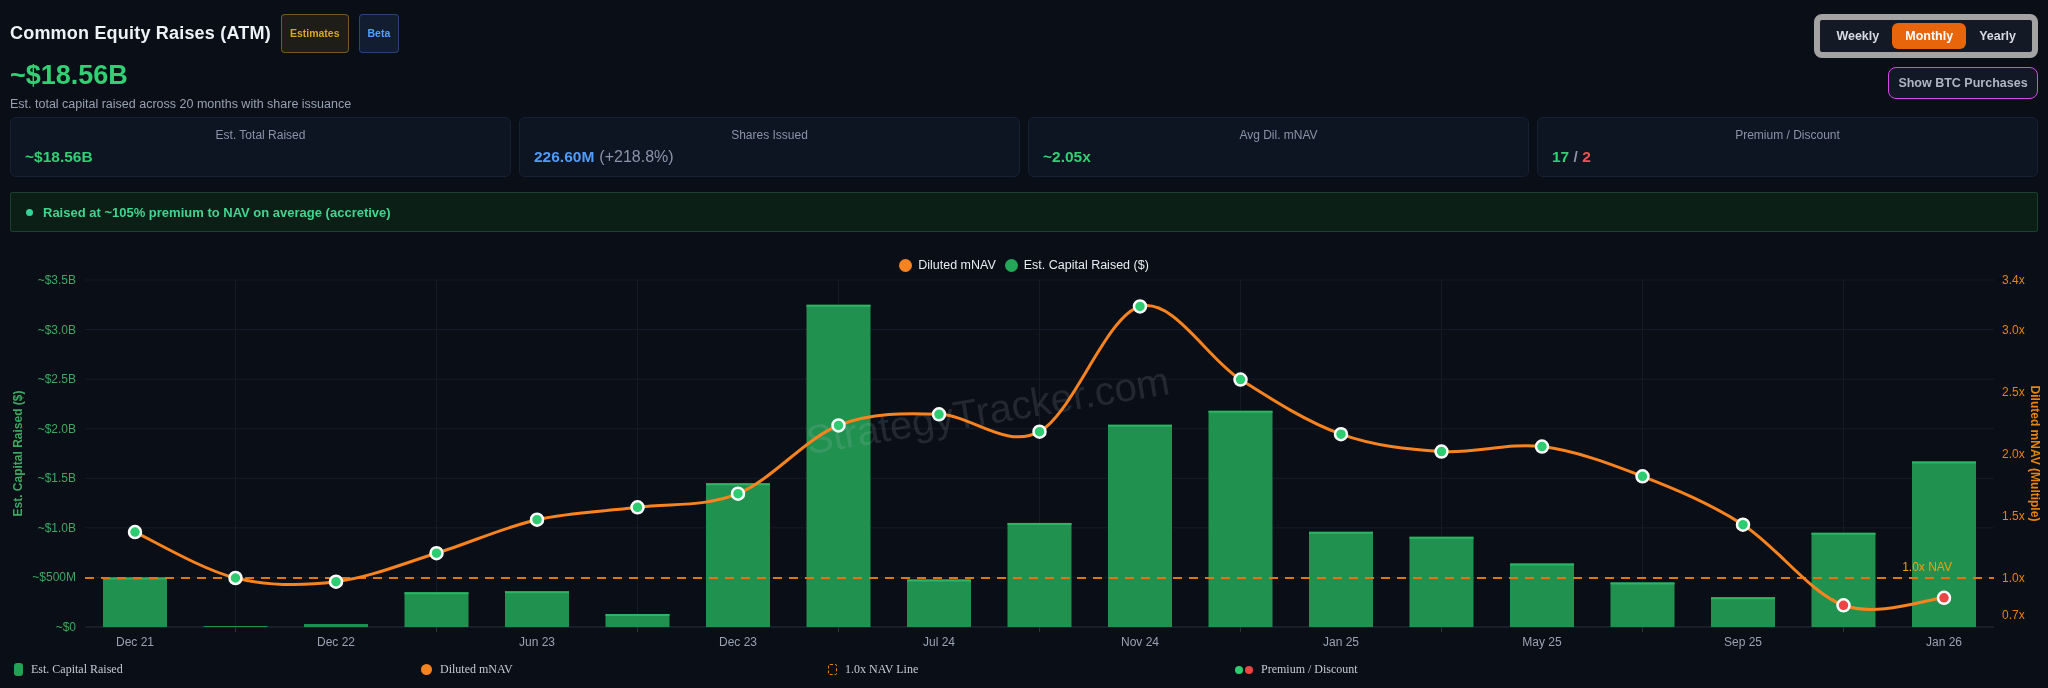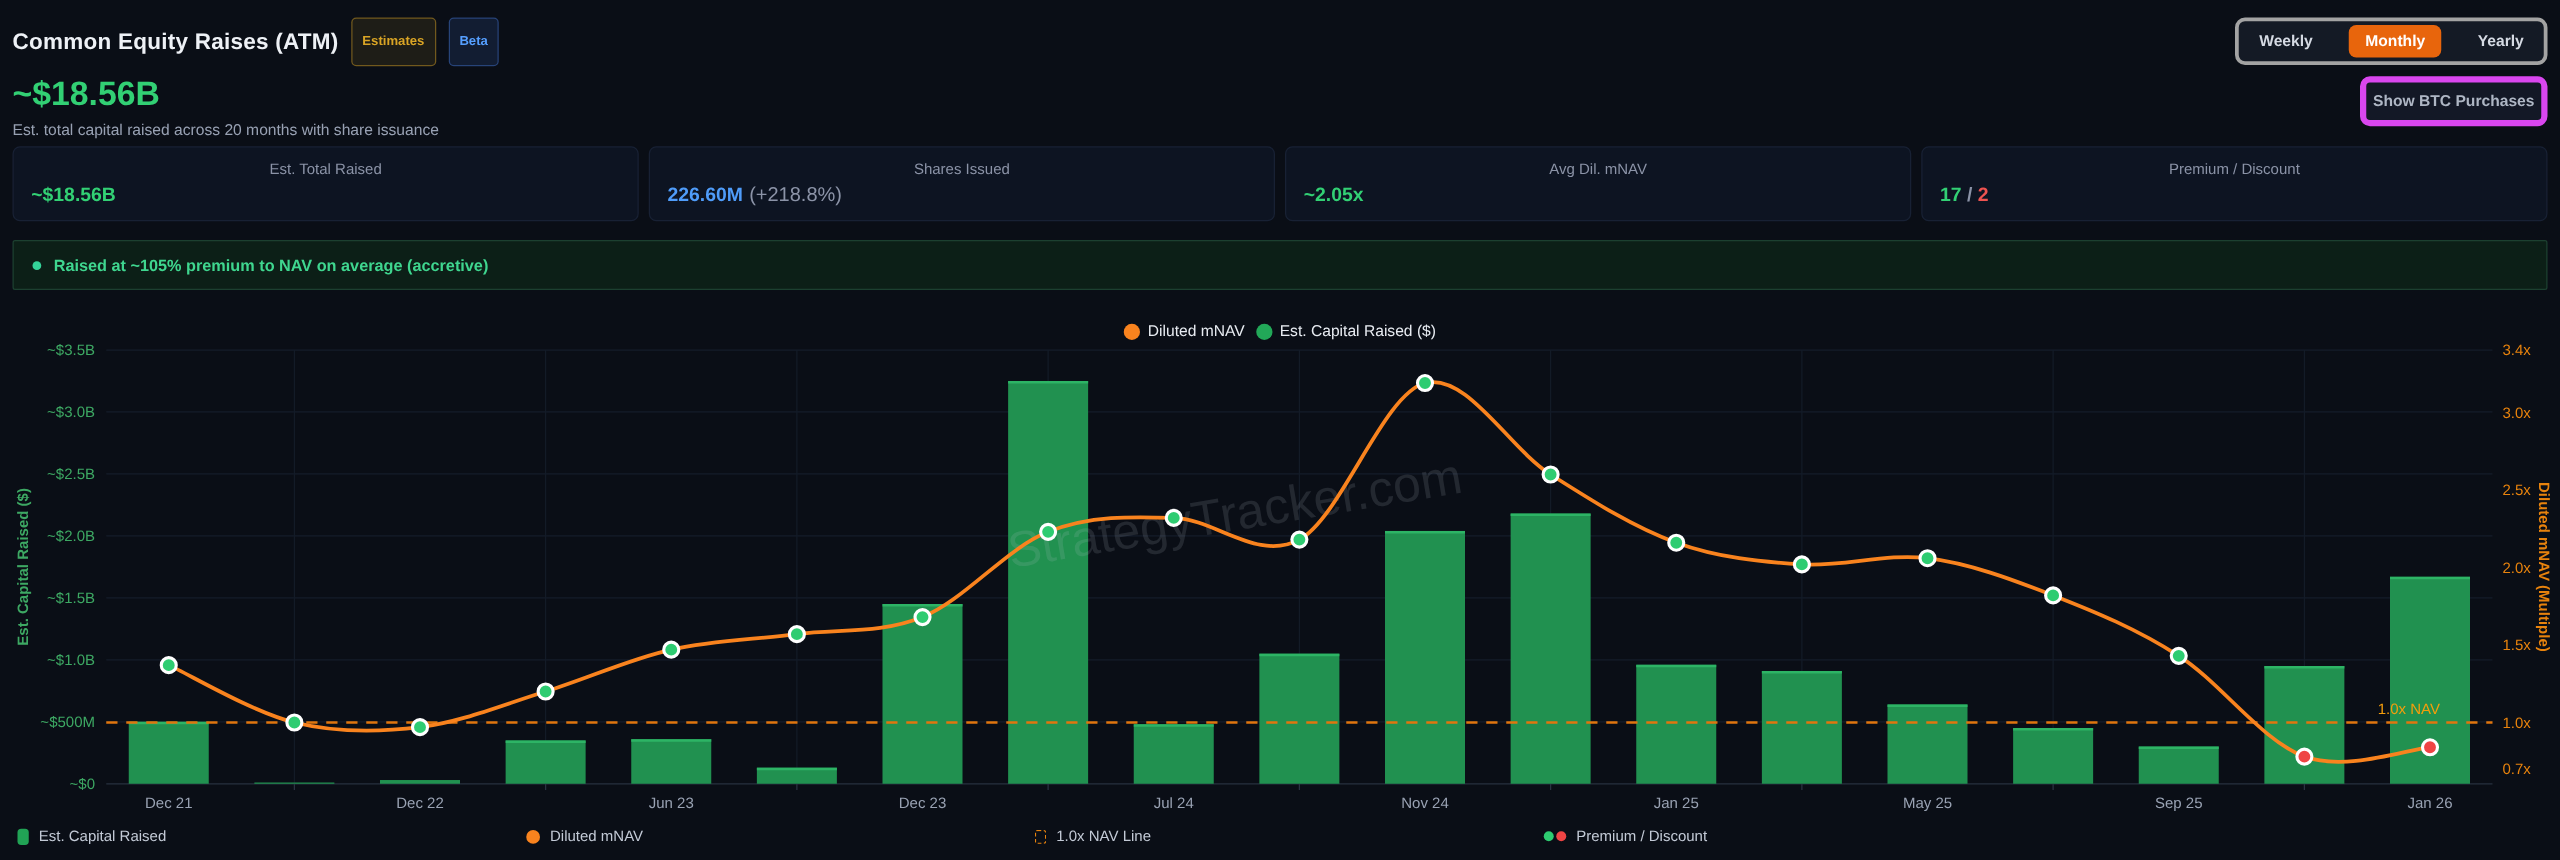--- a/index.html
+++ b/index.html
@@ -11,24 +11,24 @@
   .header{position:absolute;top:0;left:0;right:0;padding:14px 10px 0;display:flex;justify-content:space-between;align-items:flex-start;}
   .title-row{display:flex;align-items:center;gap:10px;text-align:center;}
   .page-title{font-size:18px;font-weight:bold;margin:0;letter-spacing:.2px;}
   .badge{font-size:10.5px;padding:13px 8px;border-radius:4px;font-weight:600;line-height:1;}
   .badge-estimates{color:#d9a425;background:rgba(217,164,37,.10);border:1px solid rgba(217,164,37,.45);}
   .badge-beta{color:#559fff;background:rgba(80,140,255,.12);border:1px solid rgba(80,140,255,.35);}
   .big-value{margin-top:7px;font-size:27px;font-weight:bold;color:#32d074;}
   .subtitle{margin-top:6px;font-size:12.5px;color:#98a1b3;}
 
   .header-right{display:flex;flex-direction:column;align-items:flex-end;gap:9px;}
-  .toggle-group{background:#141a25;border:3px solid #a3a3a3;border-radius:8px;padding:3px;display:flex;gap:16px;}
+  .toggle-group{background:#141a25;border:6px solid #a3a3a3;border-radius:8px;padding:3px;display:flex;gap:0;}
   .toggle-btn{background:transparent;border:none;color:#d5dae3;font-size:12.5px;font-weight:600;padding:6px 13px;border-radius:6px;cursor:pointer;font-family:inherit;}
   .toggle-btn.active{background:#e8650c;color:#fff;}
-  .btc-btn{background:#131826;border:5px solid #d946ef;border-radius:8px;color:#aeb6c4;font-size:12.5px;font-weight:600;padding:8px 0;cursor:pointer;font-family:inherit;width:150px;text-align:center;}
+  .btc-btn{background:#131826;border:1px solid #d946ef;border-radius:8px;color:#aeb6c4;font-size:12.5px;font-weight:600;padding:8px 0;cursor:pointer;font-family:inherit;width:150px;text-align:center;}
 
   
   .cards{position:absolute;top:117px;left:10px;right:10px;display:grid;grid-template-columns:repeat(4,1fr);gap:8px;}
   .card{background:#0d1422;border:1px solid #182134;border-radius:6px;height:60px;padding:10px 14px;box-sizing:border-box;}
   .card-label{font-size:12px;color:#8b93a7;text-align:center;}
   .card-value{margin-top:6px;font-size:15.5px;font-weight:bold;}
   .green{color:#32d074;} .blue{color:#4f9cf9;} .red{color:#ef5350;} .sep{color:#8b93a7;}
   .card-change{font-size:16px;color:#8b93a7;font-weight:normal;margin-left:5px;}
 
   
@@ -37,21 +37,21 @@
   .banner-text{color:#3fd68f;font-size:13px;font-weight:600;}
 
   
   .chart-legend-top{position:absolute;top:258px;left:0;width:100%;display:flex;justify-content:center;gap:9px;z-index:5;}
   .cl-item{display:flex;align-items:center;gap:6px;font-size:12.5px;color:#e8ecf2;}
   .cl-dot{width:13px;height:13px;border-radius:50%;}
   #chart-svg-holder{position:absolute;top:238px;left:0;}
   svg text{font-family:"Liberation Sans","DejaVu Sans",sans-serif;}
 
   
-  .legend-bottom{position:absolute;top:662px;left:0;width:2048px;height:22px;}
+  .legend-bottom{position:absolute;top:662px;left:0;width:2048px;height:22px;font-family:Liberation Serif, serif;}
   .lb-item{position:absolute;top:0;display:flex;align-items:center;gap:8px;font-size:12px;color:#c3cad6;}
   .sw-bar{width:9px;height:13px;border-radius:3px;background:#21a355;}
   .sw-circle{width:11px;height:11px;border-radius:50%;background:#f9831e;}
   .sw-dash{width:9px;height:11px;border:1.5px dashed #e8830d;border-radius:2px;box-sizing:border-box;}
   .sw-duo{display:flex;gap:2px;}
   .sw-duo i{width:8px;height:8px;border-radius:50%;display:block;}
 </style>
 </head>
 <body>
 

